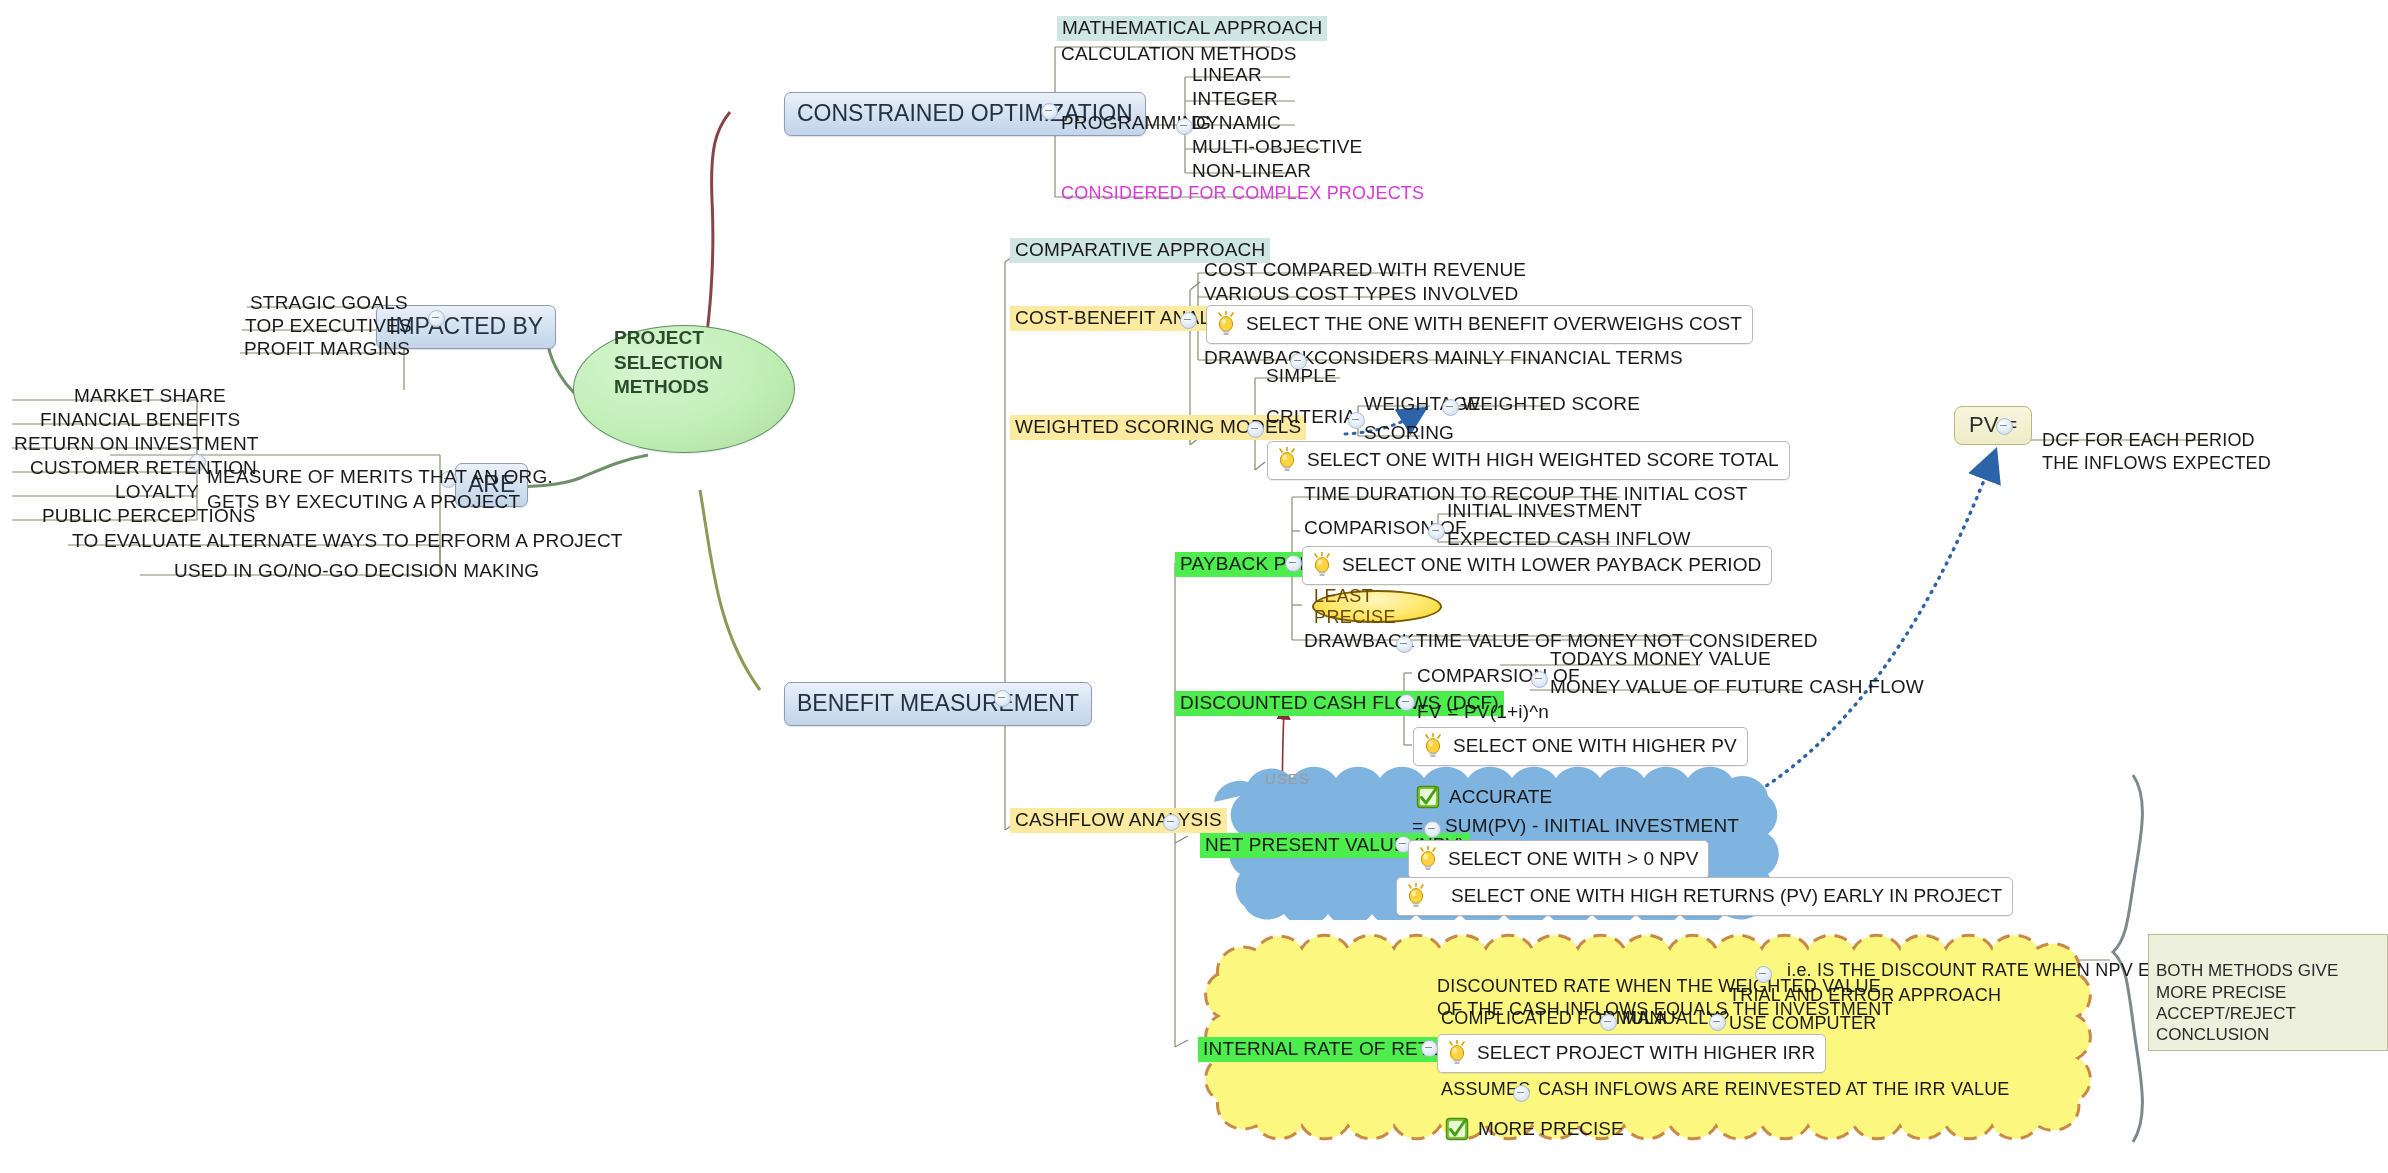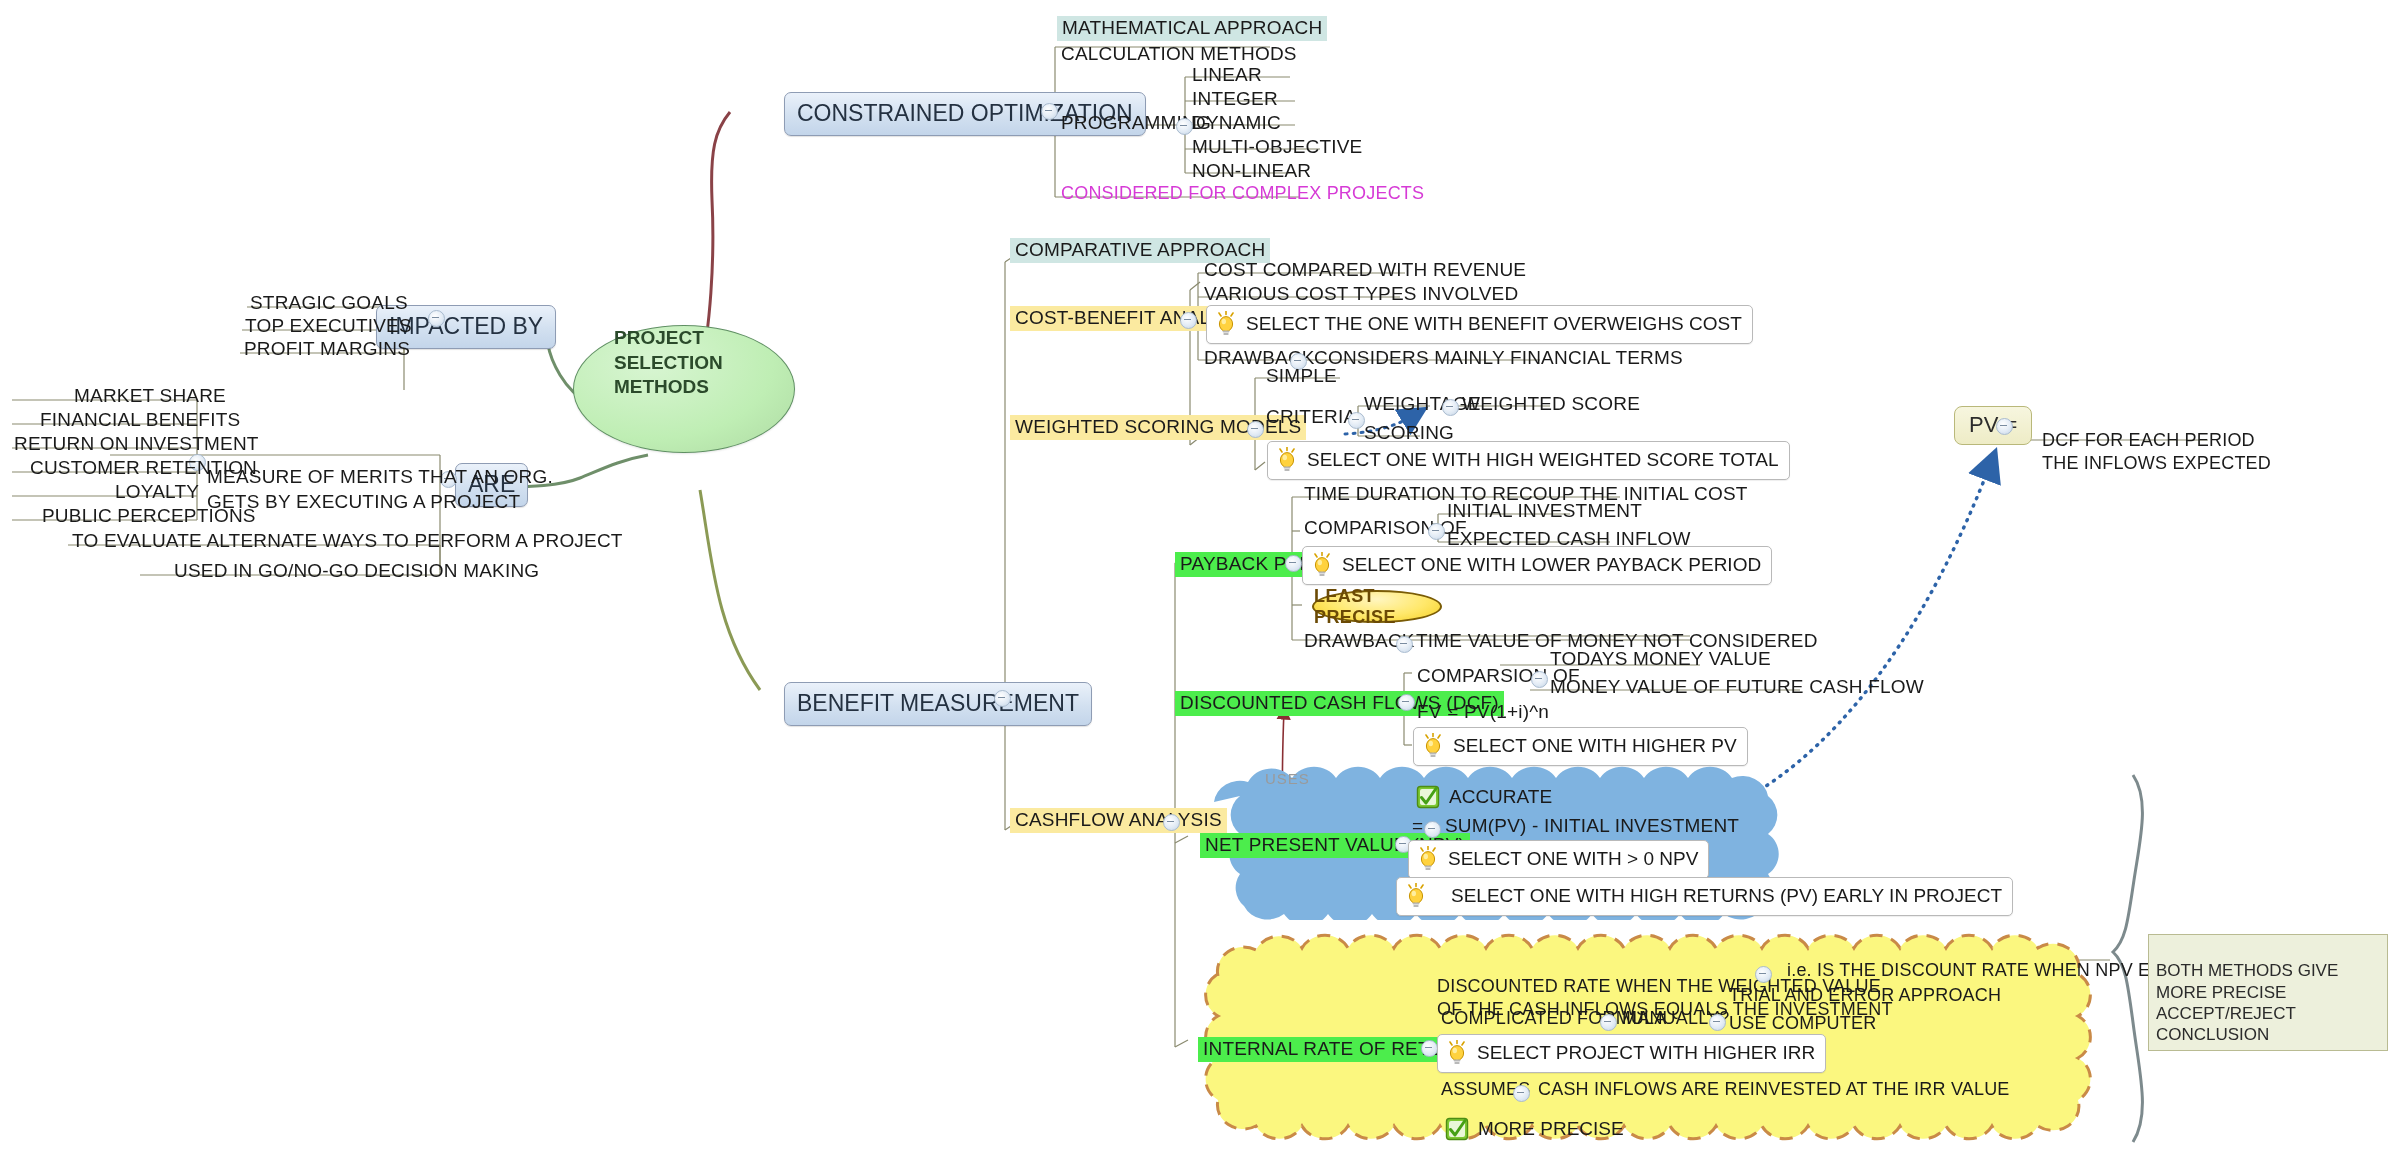--- a/index.html
+++ b/index.html
@@ -54,21 +54,21 @@
   .pv-box{
     position:absolute;border:1px solid #b9b87a;border-radius:8px;
     background:linear-gradient(180deg,#f7f6df 0%,#eeecc6 100%);
     font-size:22px;color:#2c2c2c;padding:5px 14px 6px 14px;white-space:nowrap;
   }
 
   
   .ellipse-gold{
     position:absolute;border:2px solid #7a5c06;border-radius:50%;
     background:radial-gradient(ellipse at 50% 25%,#fff6c0 0%,#ffe86b 55%,#f5cf22 100%);
-    color:#6b4a05;font-weight:bold;font-size:18px;
+    color:#6b4a05;font-weight:normal;font-size:18px;
     display:flex;align-items:center;justify-content:center;
     letter-spacing:.4px;
   }
 
   
   .note-box{
     position:absolute;border:1px solid #b9bb92;background:#edf0dc;
     font-size:17px;line-height:1.25;padding:4px 7px 5px 7px;color:#2b2b2b;
   }
 

